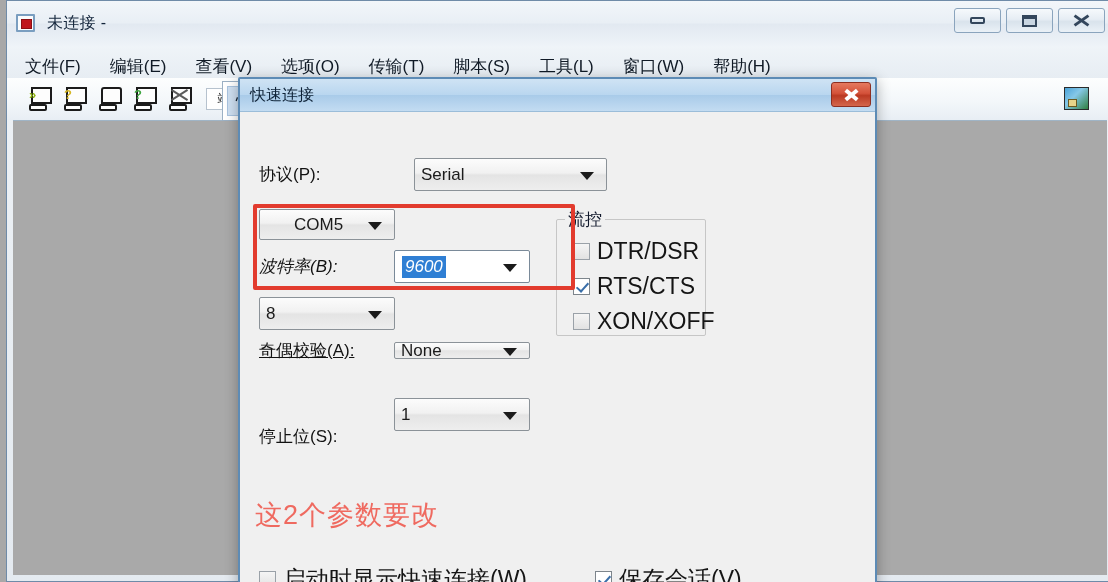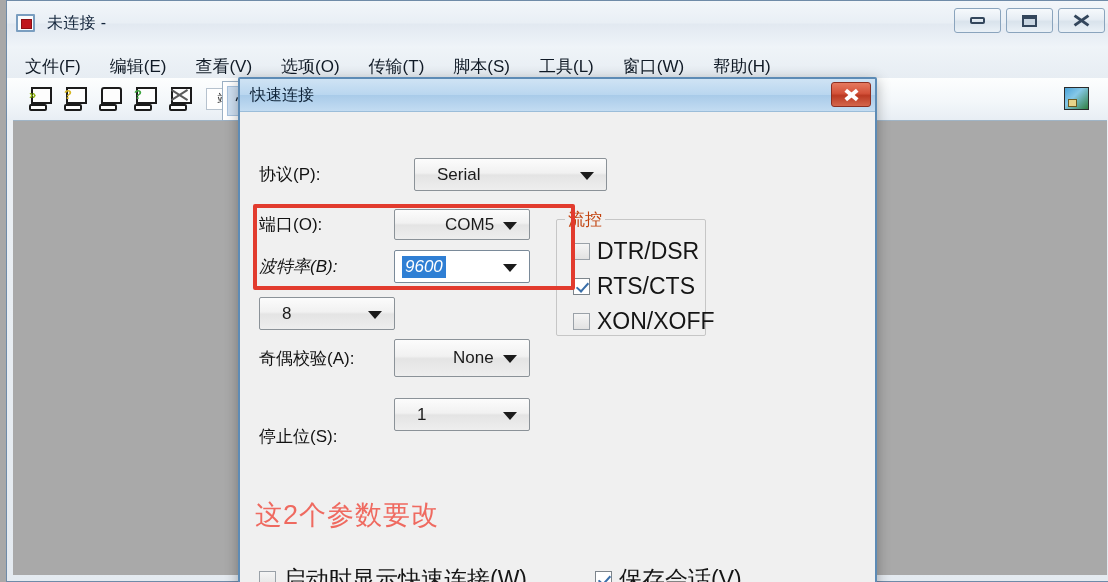--- a/index.html
+++ b/index.html
@@ -330,21 +330,21 @@
     border: 1px solid #8b9298;
     border-radius: 2px;
     background: linear-gradient(to bottom, #fcfcfc 0%, #f1f1f1 45%, #e4e4e4 52%, #eeeeee 100%);
     box-sizing: border-box;
     display: flex;
     align-items: center;
   }
   .combo .val {
     font-size: 17px;
     color: #1b1b1b;
-    margin-left: 22px;
+    margin-left: 6px;
     white-space: nowrap;
   }
   .combo .val.sel {
     background: #2f7fd4;
     color: #ffffff;
     padding: 1px 3px;
     margin-left: 7px;
   }
   .combo.editable {
     background: #ffffff;
@@ -367,21 +367,21 @@
     border-radius: 2px;
     background: transparent;
     box-sizing: border-box;
   }
   .group-title {
     position: absolute;
     left: 8px; top: -12px;
     background: #f0f0f0;
     padding: 0 3px;
     font-size: 17px;
-    color: #c2410c;
+    color: #0f172a;
     white-space: nowrap;
   }
   .chk-row {
     position: absolute;
     display: flex;
     align-items: center;
   }
   .chkbox {
     width: 17px; height: 17px;
     border: 1px solid #9aa1a8;
@@ -513,21 +513,20 @@
 
         <div class="field-row" style="left:19px; top:46px;gap:20px;">
           <span class="field-label" style="width:135px;">协议(P):</span>
           <span class="combo" style="width:193px; height:33px;">
             <span class="val">Serial</span>
             <span class="arrow"></span>
           </span>
         </div>
 
         <div class="field-row" style="left:19px; top:97px;">
-          <span class="field-label" style="width:135px;">端口(O):</span>
           <span class="combo" style="width:136px; height:31px;padding-left:28px;">
             <span class="val">COM5</span>
             <span class="arrow"></span>
           </span>
         </div>
 
         <div class="field-row" style="left:19px; top:138px;font-style:italic;">
           <span class="field-label" style="width:135px;">波特率(B):</span>
           <span class="combo editable" style="width:136px; height:33px;">
             <span class="val sel">9600</span>
@@ -536,22 +535,22 @@
         </div>
 
         <div class="field-row" style="left:19px; top:185px;">
           <span class="combo" style="width:136px; height:33px;">
             <span class="val">8</span>
             <span class="arrow"></span>
           </span>
         </div>
 
         <div class="field-row" style="left:19px; top:227px;">
-          <span class="field-label" style="width:135px;">奇偶校验(A):</span>
-          <span class="combo" style="width:136px; height:38px;padding-left:36px;">
+          <span class="field-label" style="width:135px;text-decoration:underline;">奇偶校验(A):</span>
+          <span class="combo" style="width:136px; height:17px;">
             <span class="val">None</span>
             <span class="arrow"></span>
           </span>
         </div>
 
         <div class="field-row" style="left:19px; top:269px;">
           <span class="field-label" style="width:135px;margin-top:44px;">停止位(S):</span>
           <span class="combo" style="width:136px; height:33px;">
             <span class="val">1</span>
             <span class="arrow"></span>

